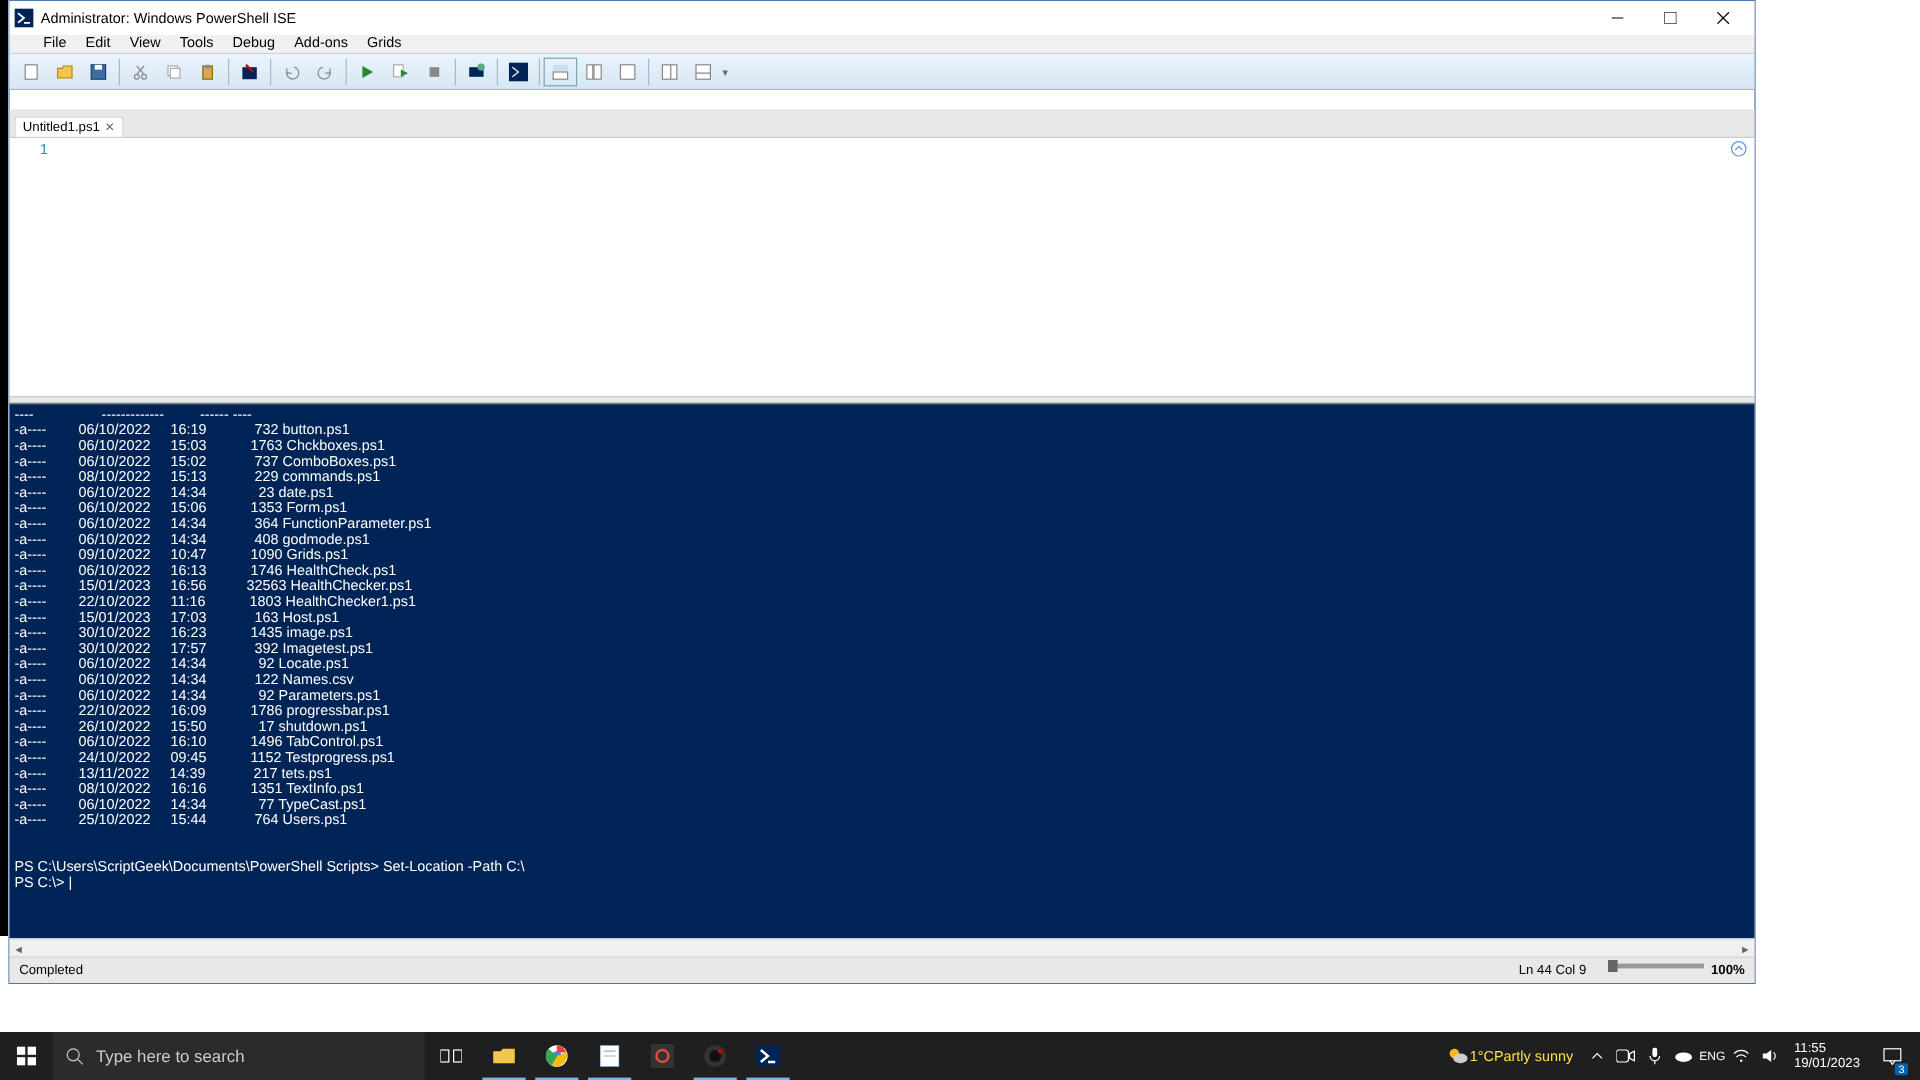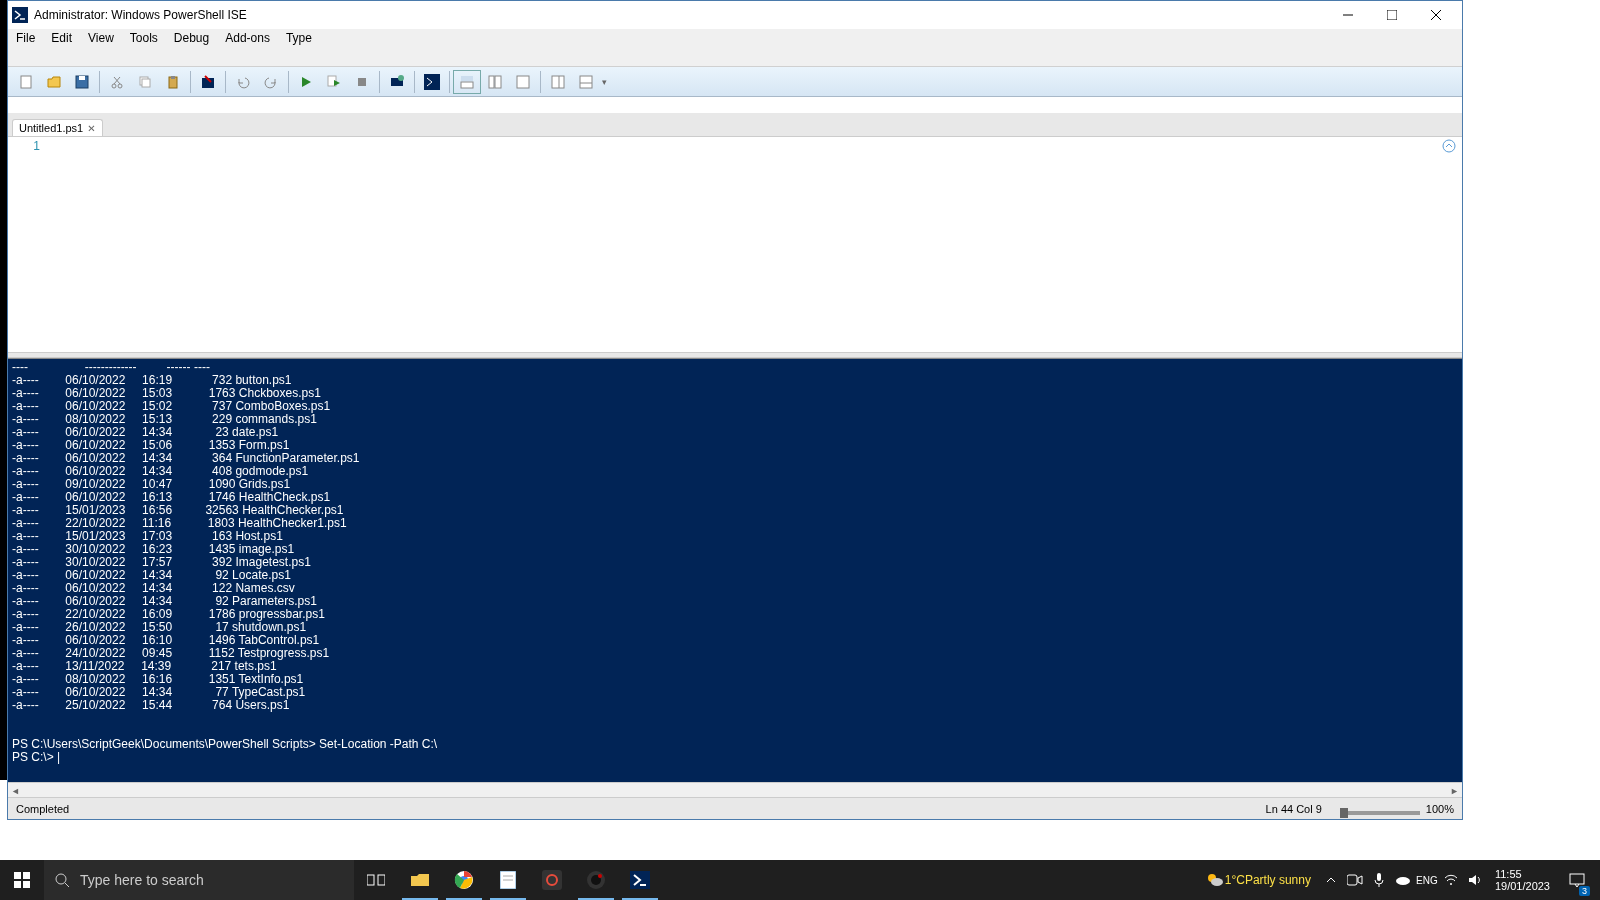--- a/index.html
+++ b/index.html
@@ -4,21 +4,21 @@
 <style>
 * { margin: 0; padding: 0; box-sizing: border-box; font-family: "Segoe UI", Tahoma, sans-serif; }
 body { background: #fff; overflow: hidden; }
 .window { width: 1456px; height: 820px; border: 1px solid #4a7aab; display: flex; flex-direction: column; background: #fff; position: relative; margin: 0 auto; }
 .titlebar { height: 28px; background: #fff; display: flex; align-items: center; padding: 0 4px; }
 .titlebar .app-icon { width: 16px; height: 16px; margin-right: 6px; }
 .titlebar .title { font-size: 12px; color: #000000; flex: 1; }
 .window-controls { display: flex; }
 .window-controls .wc { width: 44px; height: 28px; display: flex; align-items: center; justify-content: center; }
 .window-controls .wc svg { width: 10px; height: 10px; }
-.menubar { height: 38px; background: #f0f0f0; display: flex; align-items: flex-start; padding: 0 0; border-bottom: 1px solid #d0d0d0; }
+.menubar { height: 16px; background: #f0f0f0; display: flex; align-items: flex-end; padding: 0 20px; border-bottom: 1px solid #d0d0d0; }
 .menubar span { font-size: 12px; padding: 2px 8px; cursor: default; }
 .toolbar { height: 30px; background: linear-gradient(#eaf4fc,#d6e6f4); border-bottom: 1px solid #a8b8c8; display: flex; align-items: center; padding: 0 4px; gap: 0; }
 .toolbar .tb { width: 28px; height: 24px; display: flex; align-items: center; justify-content: center; border: 1px solid transparent; }
 .toolbar .sep { width: 1px; height: 22px; background: #a8b8c8; margin: 0 3px; }
 .tabstrip { height: 24px; background: #e8e8e8; border-bottom: 1px solid #ccc; display: flex; align-items: flex-end; padding: 0 4px; margin-top: 16px; }
 .tab { background: #fff; border: 1px solid #ccc; border-bottom: none; border-radius: 3px 3px 0 0; padding: 2px 6px; font-size: 11px; display: flex; align-items: center; gap: 4px; }
 .tab .close-x { font-size: 10px; color: #666; }
 .script-pane { flex: 0 0 215px; background: #fff; display: flex; position: relative; }
 .gutter { width: 40px; text-align: right; padding: 2px 8px; font-family: Consolas, monospace; font-size: 12px; color: #2b91af; }
 .script-body { flex: 1; }
@@ -81,21 +81,21 @@
     </div>
   </div>
 
   <div class="menubar">
     <span>File</span>
     <span>Edit</span>
     <span>View</span>
     <span>Tools</span>
     <span>Debug</span>
     <span>Add-ons</span>
-    <span>Type</span>
+    <span>Grids</span>
   </div>
 
   <div class="toolbar">
     <div class="tb">
         <svg width="16" height="16">
           <rect x="3" y="2" width="10" height="12" fill="#fff" stroke="#888"></rect>
         </svg>
       </div>
     <div class="tb">
         <svg width="16" height="16">
@@ -272,21 +272,21 @@
 
   <div class="hscroll">
     <div class="arrow" style="left:0;">◄</div>
     <div class="arrow" style="right:0;">►</div>
   </div>
 
   <div class="statusbar">
     <span>Completed</span>
     <div class="right">
       <span>Ln 44  Col 9</span>
-      <div style="display:flex;align-items:flex-end;gap:6px;">
+      <div style="display:flex;align-items:flex-start;gap:6px;font-weight:bold;">
         <div class="zoom-slider">
             <div class="thumb"></div>
           </div>
         <span>100%</span>
       </div>
     </div>
   </div>
 </div>
 
 <div class="taskbar">

